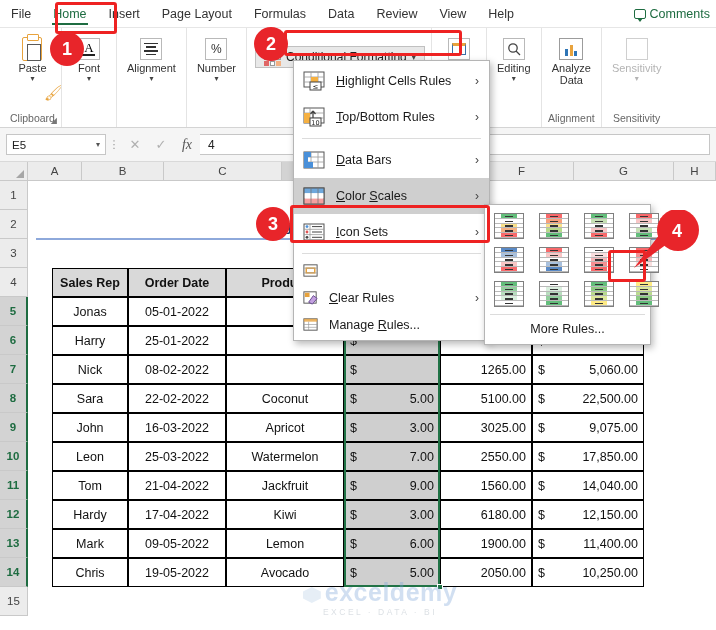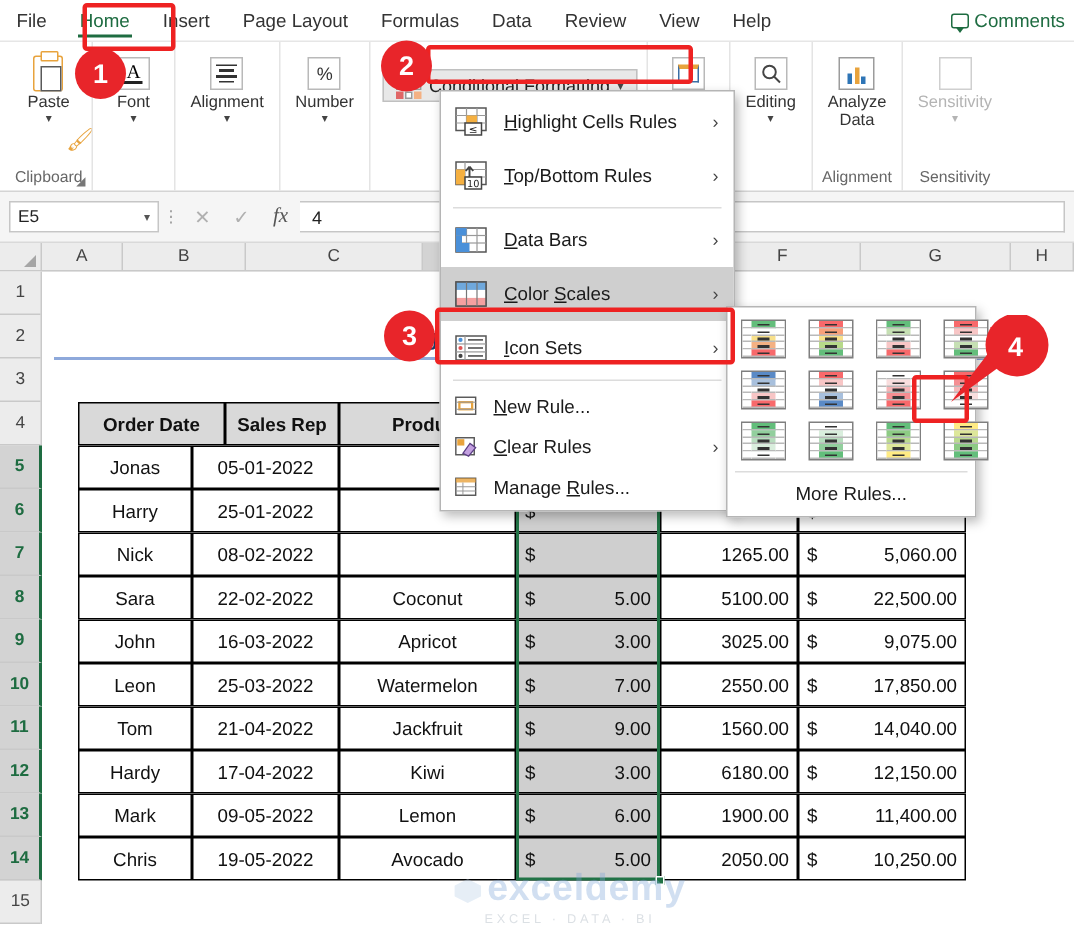--- a/index.html
+++ b/index.html
@@ -379,22 +379,22 @@
     </div>
 
     <div class="sheet">
 
       <div class="title-line" style="left:8px;right:46px;top:57px;"></div>
       <div class="title-txt" style="left:240px;top:36px;">High</div>
 
       <div class="tbl" style="left:24px; top:87px; width:592px;">
 
         <div style="display:flex;height:29px;">
+          <div class="cell t-hdr" style="width:76px;justify-content:center;">Sales Rep</div>
           <div class="cell t-hdr" style="width:98px;justify-content:center;">Order Date</div>
-          <div class="cell t-hdr" style="width:76px;justify-content:center;">Sales Rep</div>
           <div class="cell t-hdr" style="width:118px;justify-content:center;">Product</div>
           <div class="cell t-hdr" style="width:96px;justify-content:center;">Price</div>
           <div class="cell t-hdr" style="width:92px;justify-content:center;">Quantity</div>
           <div class="cell t-hdr" style="flex:1;justify-content:center;">Total Price</div>
         </div>
 
         <div style="display:flex;height:29px;">
           <div class="cell t-cell" style="width:76px;justify-content:center;">Jonas</div>
           <div class="cell t-cell" style="width:98px;justify-content:center;">05-01-2022</div>
           <div class="cell t-cell" style="width:118px;justify-content:center;"></div>
@@ -692,21 +692,20 @@
 
   <div class="mi small">
     <span class="micon">
       <svg class="mini" viewBox="0 0 18 18">
         <rect x="2" y="3" width="14" height="12" fill="#fff" stroke="#555" stroke-width="1"></rect>
         <rect x="4.5" y="6.5" width="9" height="5" fill="none" stroke="#e8a33d" stroke-width="1.6"></rect>
         <line x1="2" y1="6.5" x2="16" y2="6.5" stroke="#999" stroke-width=".7"></line>
         <line x1="2" y1="11.5" x2="16" y2="11.5" stroke="#999" stroke-width=".7"></line>
       </svg>
     </span>
-    <span class="mlab"><u>N</u>ew Rule...</span>
     <span class="marrow"></span>
   </div>
 
   <div class="mi small">
     <span class="micon">
       <svg class="mini" viewBox="0 0 18 18">
         <rect x="2" y="3" width="13" height="12" fill="#fff" stroke="#555" stroke-width="1"></rect>
         <rect x="3" y="4" width="5" height="4.5" fill="#e8a33d"></rect>
         <path d="M7 14 L12 7 L16 10 L11 16 Z" fill="#c3a0e0" stroke="#5b3f84" stroke-width=".9"></path>
       </svg>

